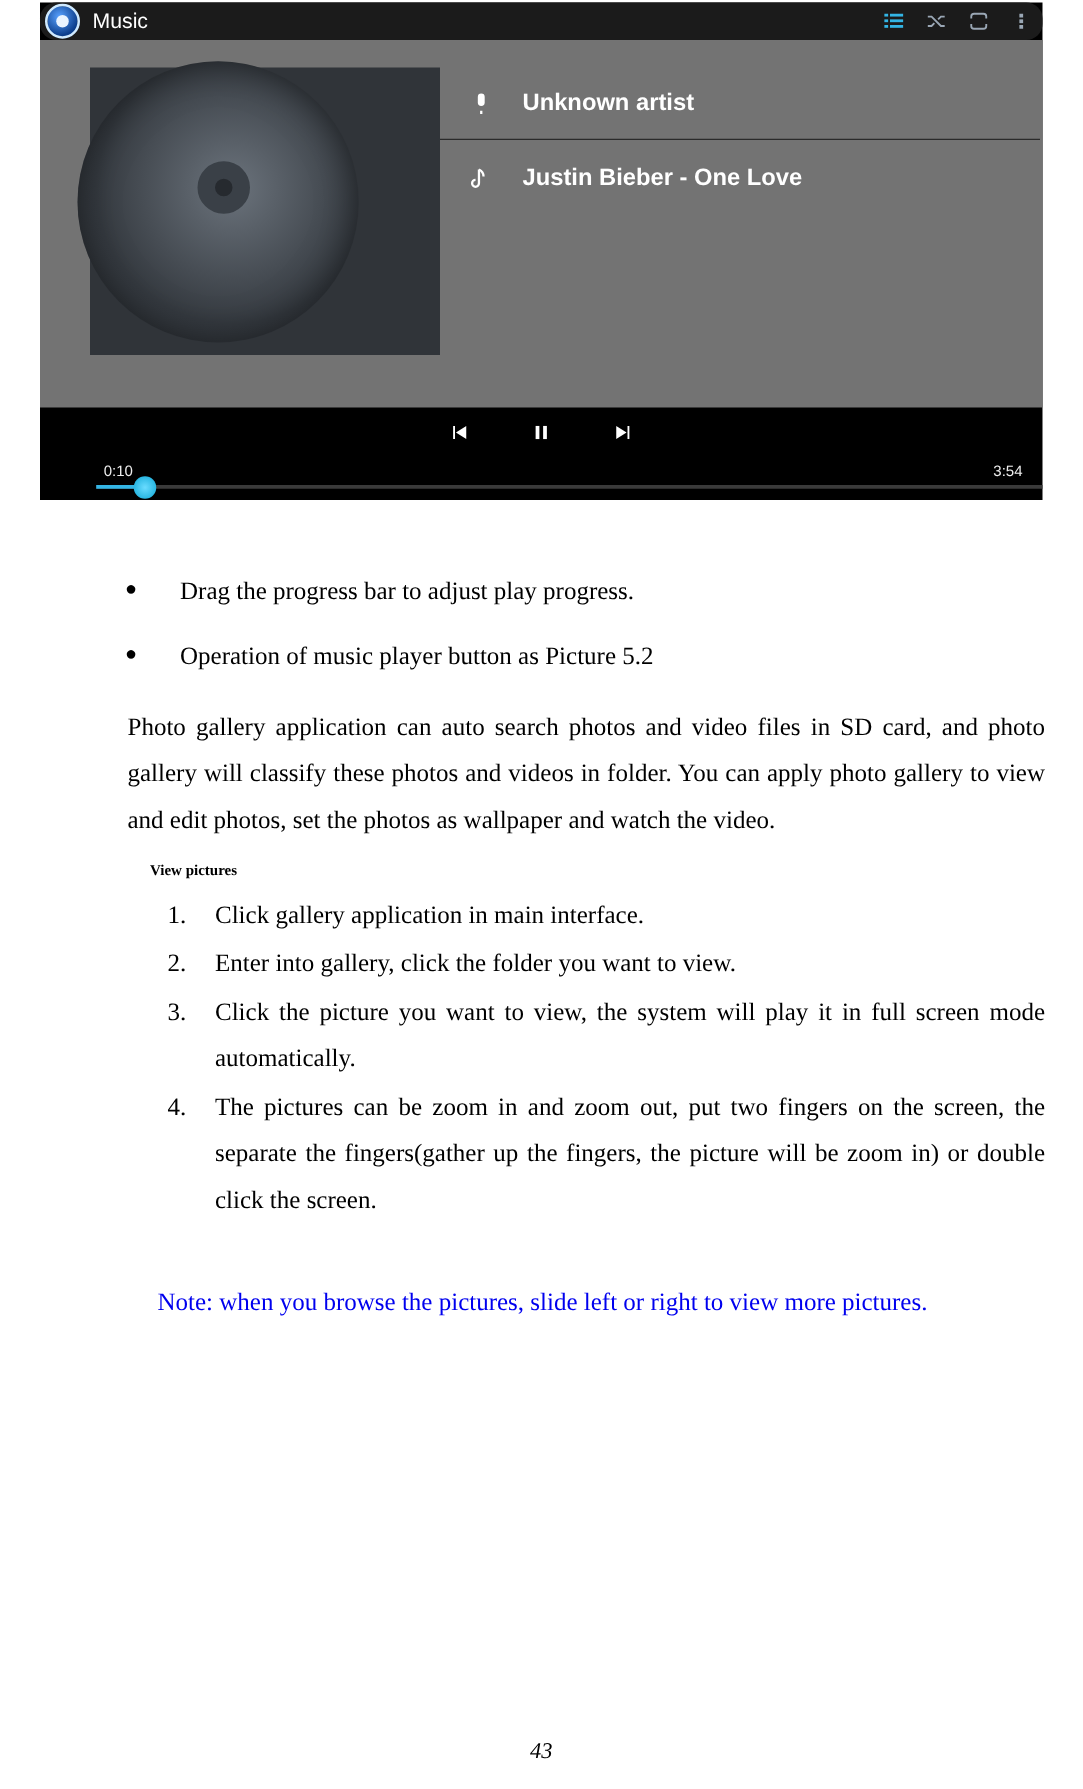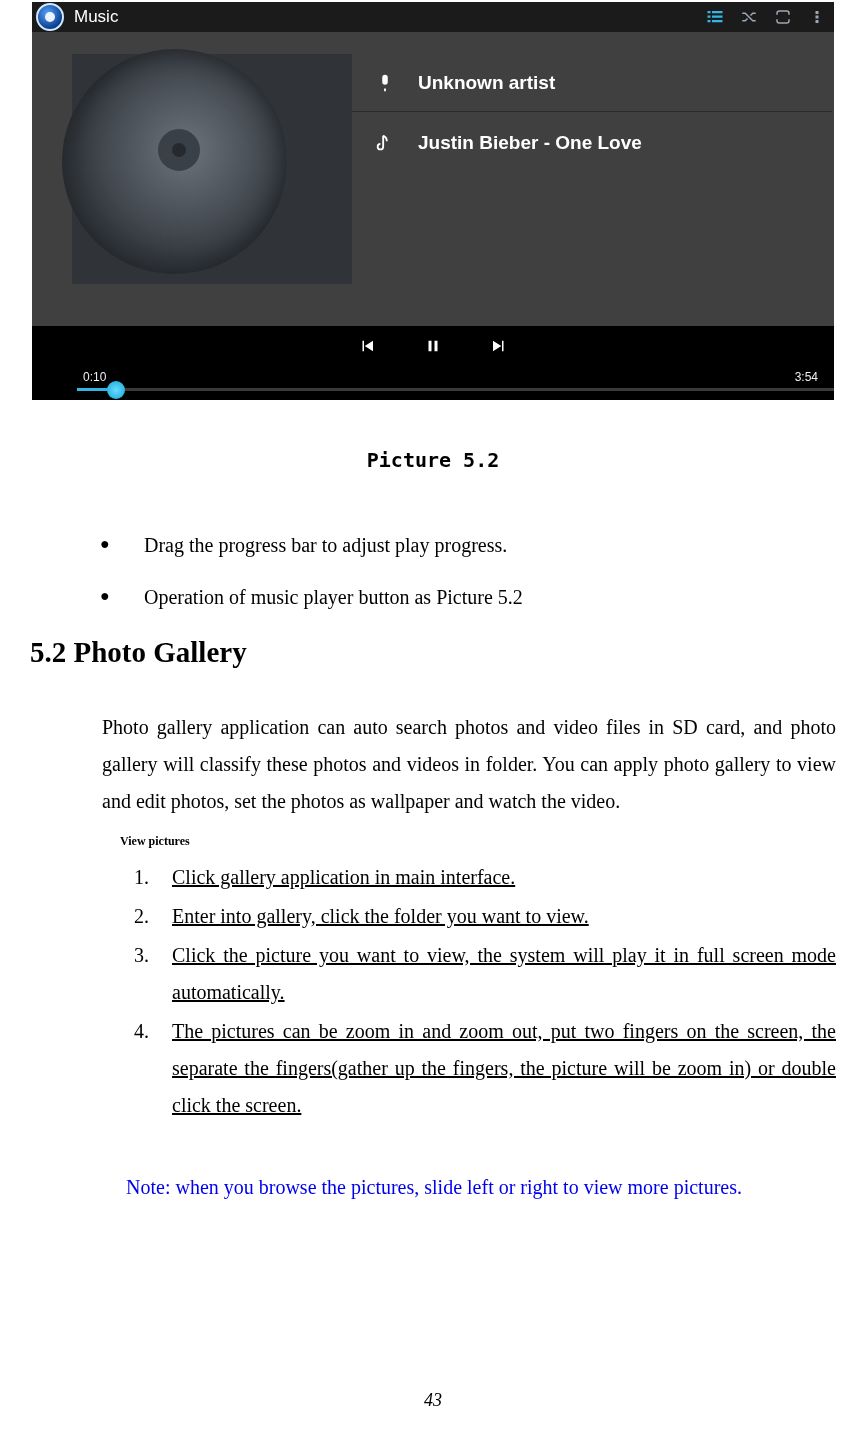--- a/index.html
+++ b/index.html
@@ -24,20 +24,21 @@
     flex-direction: column;
     position: relative;
   }
   .shot-header {
     height: 30px;
     background: #1b1b1b;
     display: flex;
     align-items: center;
     color: #fff;
     font: 16px sans-serif;
+    border-radius: 13px;
   }
   .music-icon-wrap {
     width: 28px; height: 28px;
     margin-left: 4px;
     border-radius: 50%;
     background: radial-gradient(circle at 40% 35%, #59a2ff, #0c3e8c 70%);
     border: 2px solid #cfeaff;
     display: flex; align-items: center; justify-content: center;
   }
   .music-icon-inner { width:10px;height:10px;border-radius:50%;background:#eaf4ff;}
@@ -45,21 +46,21 @@
   .hdr-spacer { flex: 1; }
   .hdr-icon {
     width: 34px; height: 30px;
     display: flex; align-items: center; justify-content: center;
     color: #7fa7c7;
   }
   .hdr-icon svg { width:18px; height:18px; }
   .shot-body {
     flex: 1;
     display: flex;
-    background: #404040;
+    background: #737373;
     padding-top: 22px;
   }
   .album-art {
     width: 280px;
     height: 230px;
     margin-left: 40px;
     background: #303439;
     position: relative;
   }
   .disc {
@@ -165,21 +166,20 @@
     margin-left: 90px;
     font-weight: bold;
     font-size: 12px;
     margin-top: 14px;
     margin-bottom: 10px;
   }
   ol.steps {
     margin-left: 124px;
     font-size:20px;
     line-height:1.85;
-    text-decoration:underline;
   }
   ol.steps li{
     text-align: justify;
     padding-left: 18px;
     margin-bottom: 2px;
   }
   .note {
     margin-left: 96px;
     margin-top: 52px;
     color: #0000ee;
@@ -281,28 +281,26 @@
 
     <div class="shot-timebar">
       <span class="time-left">0:10</span>
       <span class="time-right">3:54</span>
       <div class="bar-track"></div>
       <div class="bar-fill"></div>
       <div class="bar-thumb"></div>
     </div>
   </div>
 
-  <div class="caption">Picture 5.2</div>
 
   <ul class="bullets">
     <li>Drag the progress bar to adjust play progress.</li>
     <li>Operation of music player button as Picture 5.2</li>
   </ul>
 
-  <h2 class="h2">5.2 Photo Gallery</h2>
 
   <p class="para">Photo gallery application can auto search photos and video files in SD card, and photo gallery will classify these photos and videos in folder. You can apply photo gallery to view and edit photos, set the photos as wallpaper and watch the video.</p>
 
   <div class="sub-bold">View pictures</div>
 
   <ol class="steps">
     <li>Click gallery application in main interface.</li>
     <li>Enter into gallery, click the folder you want to view.</li>
     <li>Click the picture you want to view, the system will play it in full screen mode automatically.</li>
     <li>The pictures can be zoom in and zoom out, put two fingers on the screen, the separate the fingers(gather up the fingers, the picture will be zoom in) or double click the screen.</li>

